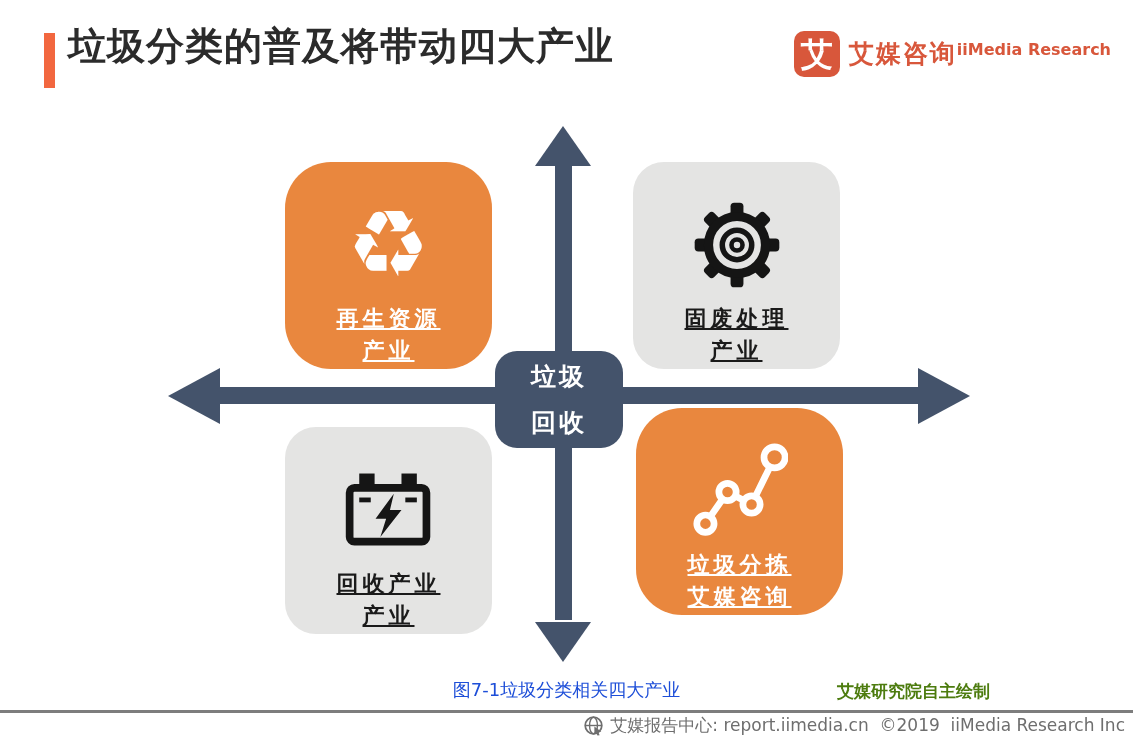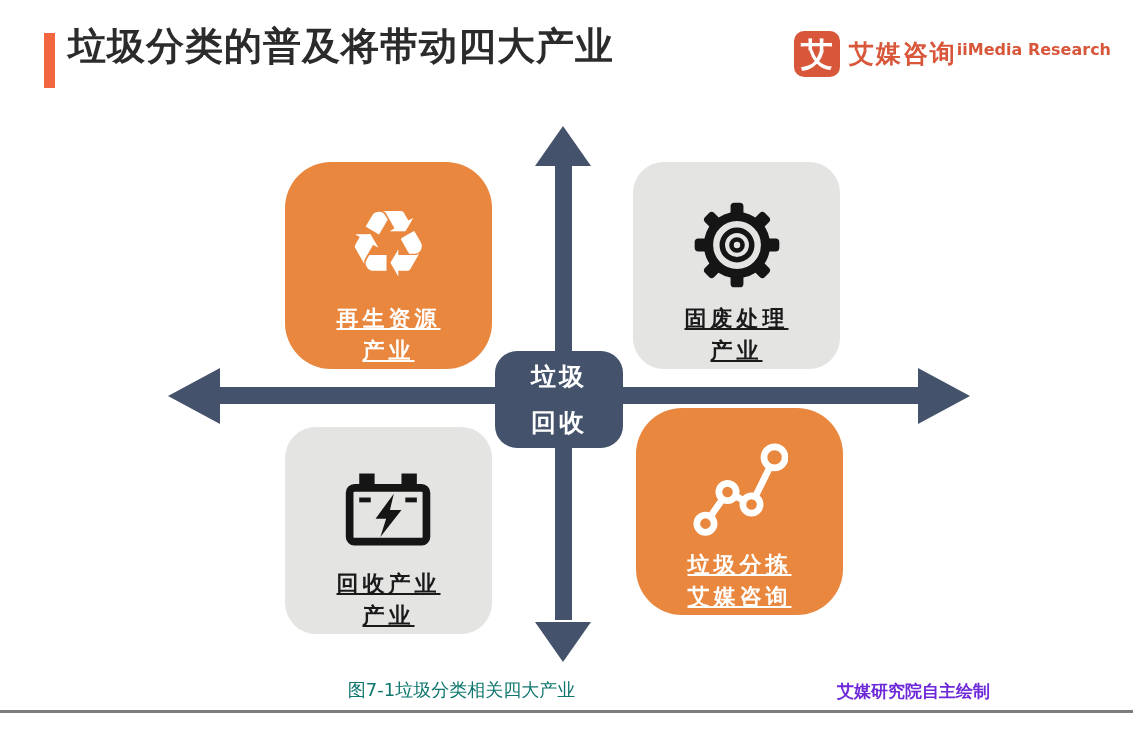--- a/index.html
+++ b/index.html
@@ -39,22 +39,22 @@
   .quad .label{ margin-top:6px; text-align:center; font-size:22px; font-weight:700; letter-spacing:4px; line-height:1.45;text-decoration:underline; }
   .quad.orange .label{ color:#ffffff; }
   .quad.gray .label{ color:#1A1A1A; }
   .recycle-glyph{ font-size:92px; line-height:1; color:#ffffff; }
 
   
   .center-node{ position:absolute; left:495px; top:351px; width:128px; height:97px; background:#44536B; border-radius:22px; display:flex; flex-direction:column; align-items:center; justify-content:center; z-index:5;gap:12px; }
   .center-node .line{ color:#ffffff; font-size:25px; font-weight:700; letter-spacing:3px; line-height:1.35; }
 
   
-  .caption{ position:absolute; left:0; top:678px; width:923px; text-align:center; font-size:18px; color:#0f766e; }
-  .source-note{ position:absolute; right:143px; top:680px; font-size:17px; font-weight:700; color:#6d28d9; white-space:nowrap; }
+  .caption{ position:absolute; left:0; top:678px; width:1133px; text-align:center; font-size:18px; color:#1d4ed8; }
+  .source-note{ position:absolute; right:143px; top:680px; font-size:17px; font-weight:700; color:#4d7c0f; white-space:nowrap; }
 
   
   .footer-line{ position:absolute; left:0; top:710px; width:1133px; height:3px; background:#7D7D7D; }
   .footer{ position:absolute; right:8px; top:714px; display:flex; align-items:center; gap:6px; }
   .footer-text{ font-size:17px; color:#6E6E6E; white-space:pre; }
 </style>
 </head>
 <body>
 
 <div class="stage">
@@ -148,14 +148,23 @@
 
   <div class="center-node">
     <span class="line">垃圾</span>
     <span class="line">回收</span>
   </div>
 
   <div class="caption">图7-1垃圾分类相关四大产业</div>
   <div class="source-note">艾媒研究院自主绘制</div>
 
   <div class="footer-line"></div>
+  <div class="footer">
+    <svg width="21" height="21" viewBox="0 0 24 24">
+      <circle cx="12" cy="12" r="9.5" fill="none" stroke="#6E6E6E" stroke-width="2"></circle>
+      <ellipse cx="12" cy="12" rx="4.5" ry="9.5" fill="none" stroke="#6E6E6E" stroke-width="1.6"></ellipse>
+      <line x1="2.5" y1="12" x2="21.5" y2="12" stroke="#6E6E6E" stroke-width="1.6"></line>
+      <path d="M13 13 L21 19 L17.5 19.5 L19 23 L16.5 23.5 L15 20 L13 22 Z" fill="#6E6E6E"></path>
+    </svg>
+    <span class="footer-text">艾媒报告中心: report.iimedia.cn  ©2019  iiMedia Research Inc</span>
+  </div>
 
 </div>
 
 </body></html>

